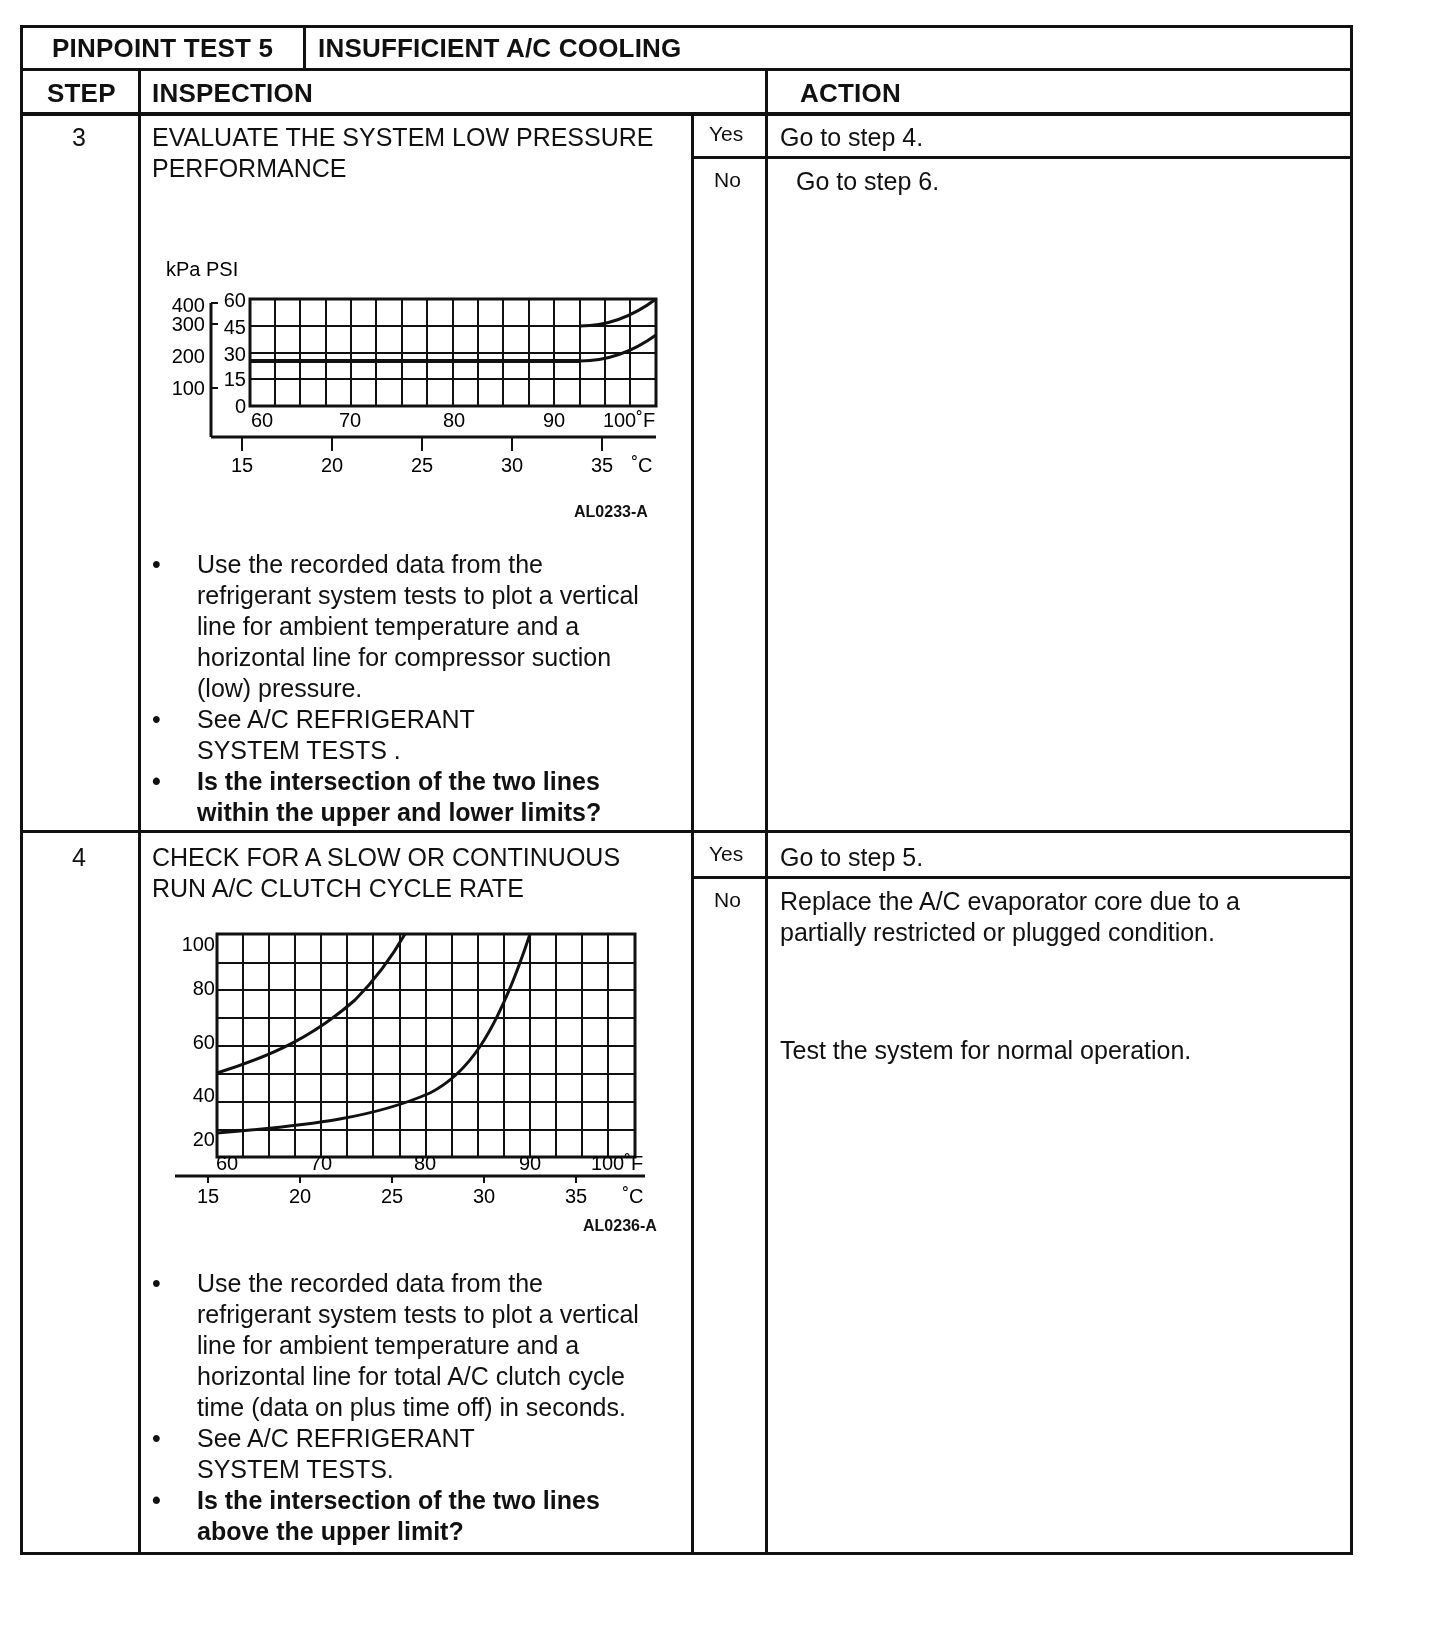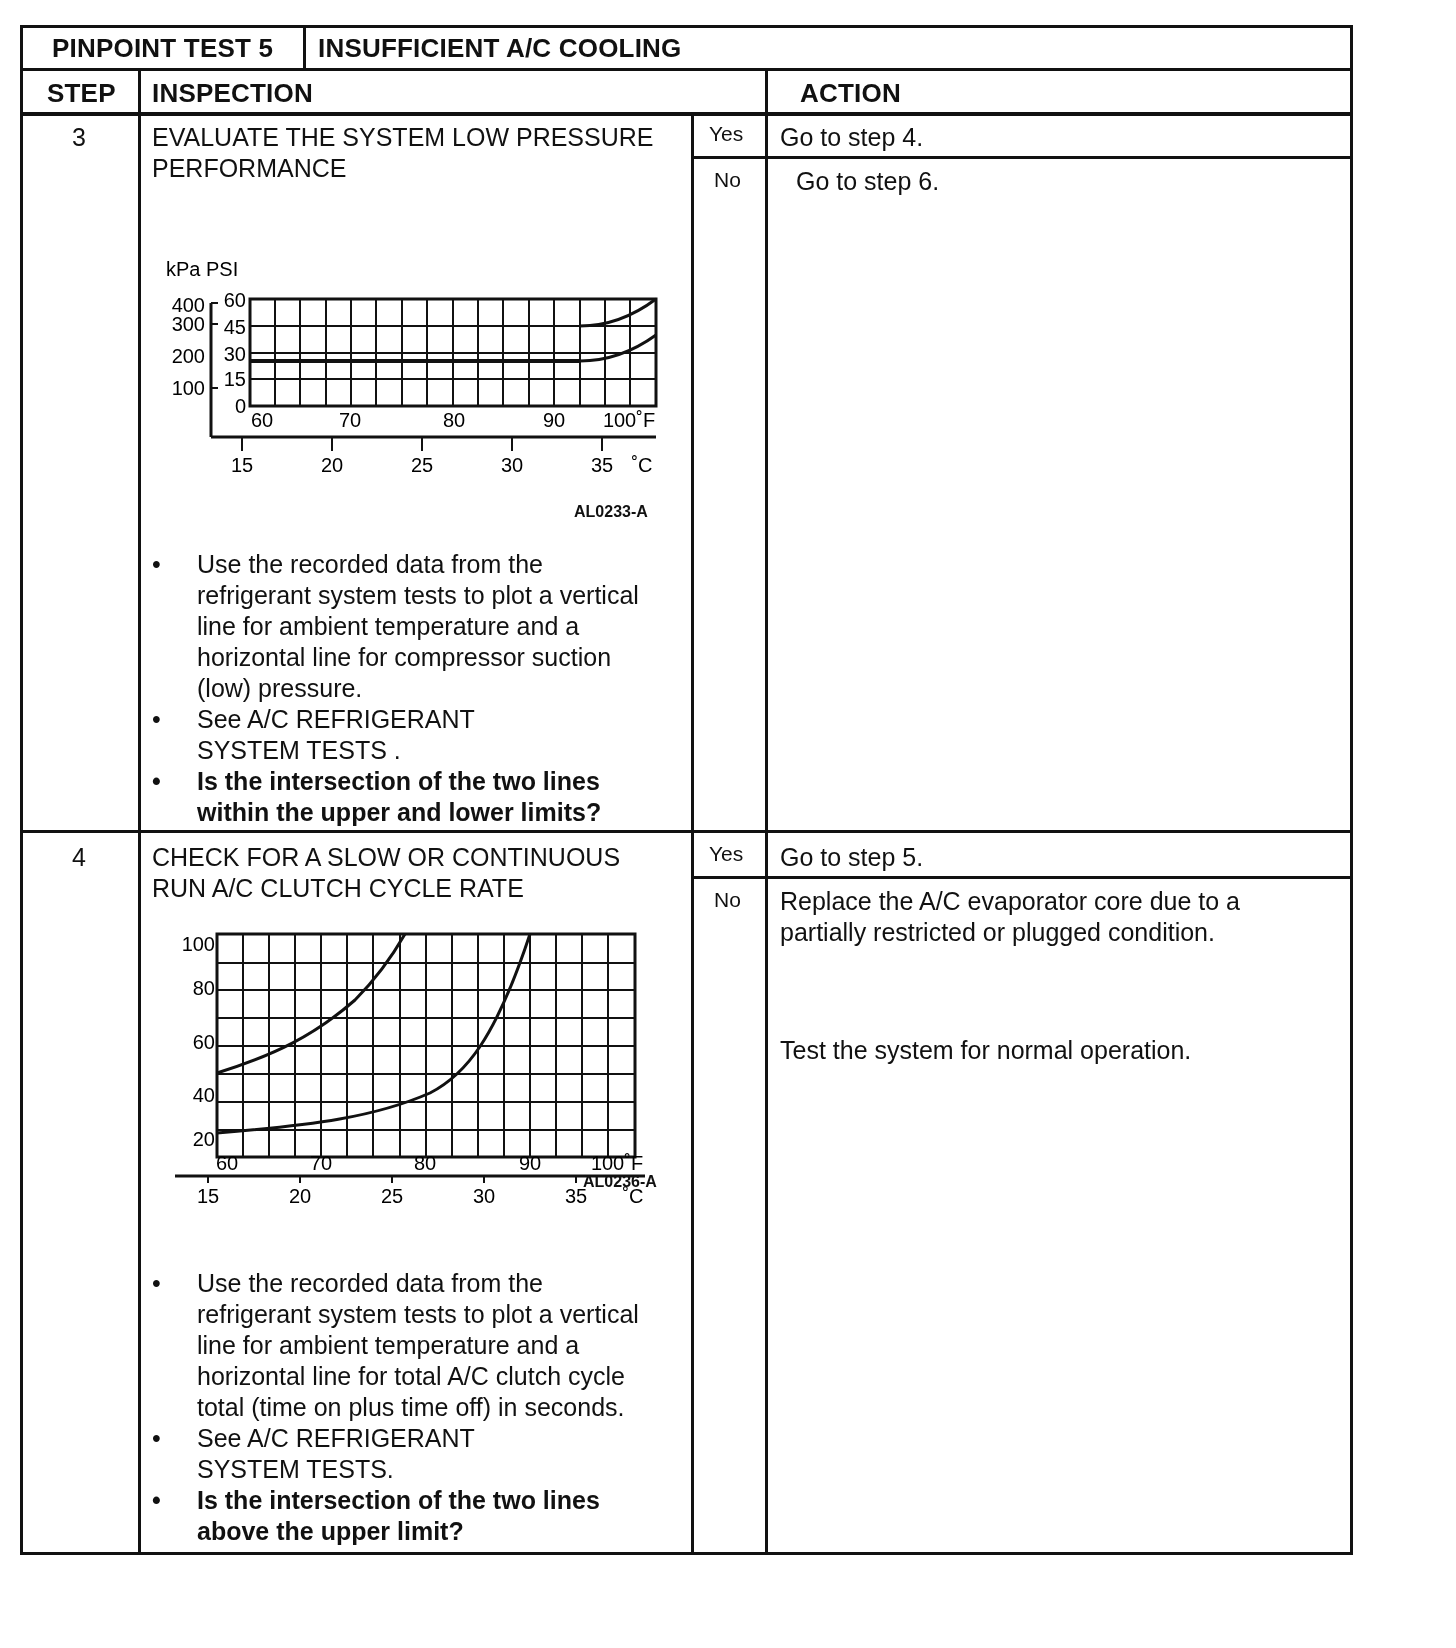--- a/index.html
+++ b/index.html
@@ -214,30 +214,30 @@
     </g>
     <g font-size="20" text-anchor="middle">
       <text x="43" y="278">15</text>
         <text x="135" y="278">20</text>
       <text x="227" y="278">25</text>
         <text x="319" y="278">30</text>
       <text x="411" y="278">35</text>
         <text x="468" y="278">˚C</text>
     </g>
   </svg>
-  <div class="abs fig-id" style="left:583px; top:1173px;">AL0236-A</div>
+  <div class="abs fig-id" style="left:583px; top:1217px;">AL0236-A</div>
 
   <div class="bullets" style="left:152px; top:1268px; width:530px;">
     <div class="bullet-item">
       <span class="dot">•</span>
       <div>Use the recorded data from the</div>
       <div>refrigerant system tests to plot a vertical</div>
       <div>line for ambient temperature and a</div>
       <div>horizontal line for total A/C clutch cycle</div>
-      <div>total (time on plus time off) in seconds.</div>
+      <div>time (data on plus time off) in seconds.</div>
     </div>
     <div class="bullet-item">
       <span class="dot">•</span>
       <div>See A/C REFRIGERANT</div>
       <div>SYSTEM TESTS.</div>
     </div>
     <div class="bullet-item bold">
       <span class="dot">•</span>
       <div>Is the intersection of the two lines</div>
       <div>above the upper limit?</div>

